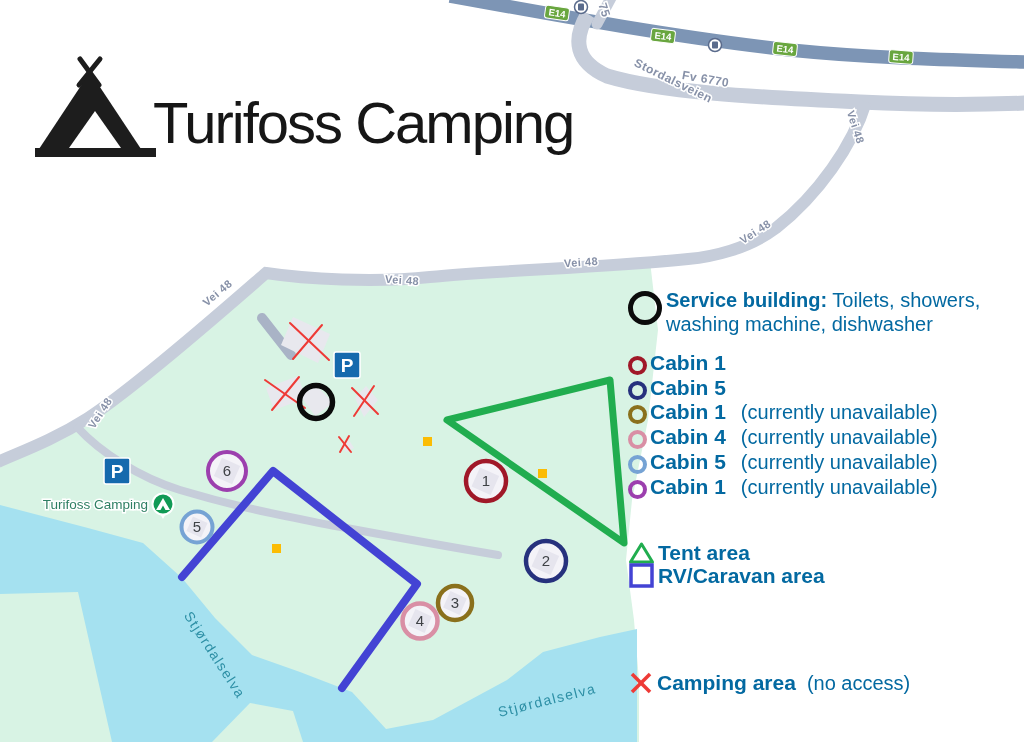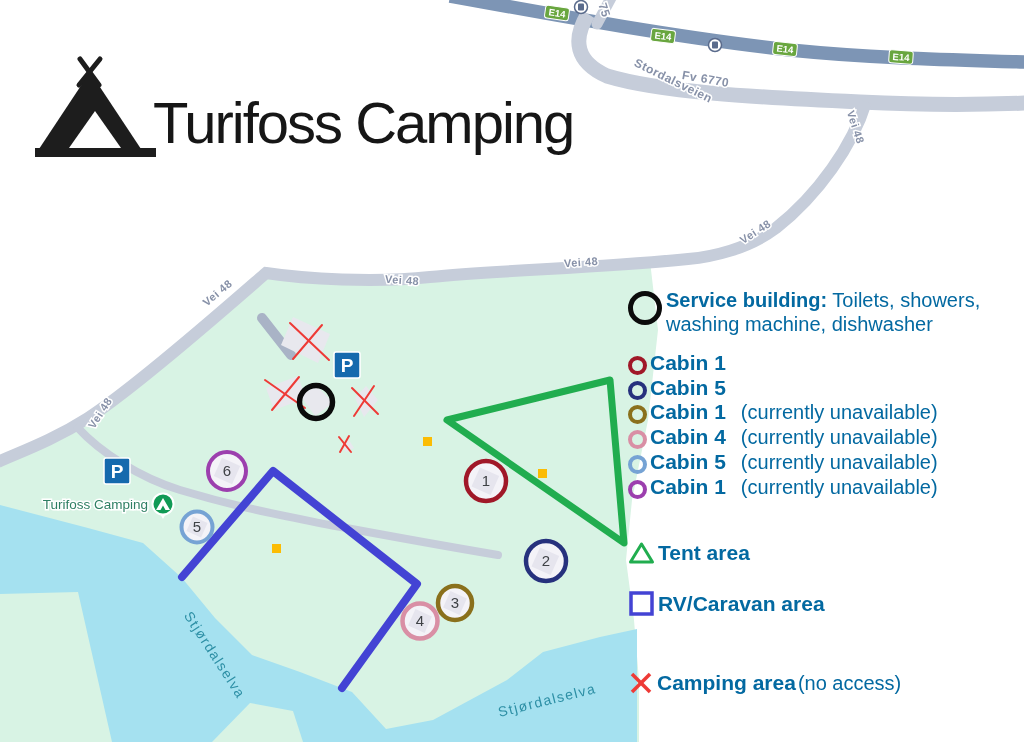--- a/index.html
+++ b/index.html
@@ -24,23 +24,23 @@
   .service-row{top:6px;align-items:flex-start;}
   .service-circle{flex:0 0 auto;width:24px;height:24px;border:5px solid #0b0b0b;border-radius:50%;margin:3px 4px 0 0;}
   .service-text{font-size:20px;line-height:24px;}
   .b{font-weight:bold;}
   .cabins{position:absolute;left:8px;top:68px;}
   .cabrow{display:flex;align-items:flex-end;height:24.8px;}
   .cabring{flex:0 0 auto;width:11px;height:11px;border-radius:50%;border:4.5px solid #000;margin-right:3px;}
   .cablabel{font-size:21px;font-weight:bold;}
   .cabnote{font-size:20px;margin-left:15px;}
   .biglabel{font-size:21px;font-weight:bold;}
-  .note{font-size:20px;font-weight:normal;margin-left:2px;}
+  .note{font-size:20px;font-weight:normal;margin-left:11px;}
   .tent-row{top:233px;margin-top:26px;}
-  .rv-row{top:280px;margin-top:28px;}
+  .rv-row{top:280px;}
   .elec-row{top:337px;}
   .priv-row{top:388px;}
   .legicon{flex:0 0 auto;margin-right:3px;display:block;}
 </style>
 </head>
 <body>
 
 <div id="stage">
 
   <svg id="mapsvg" width="1024" height="742" viewBox="0 0 1024 742">

